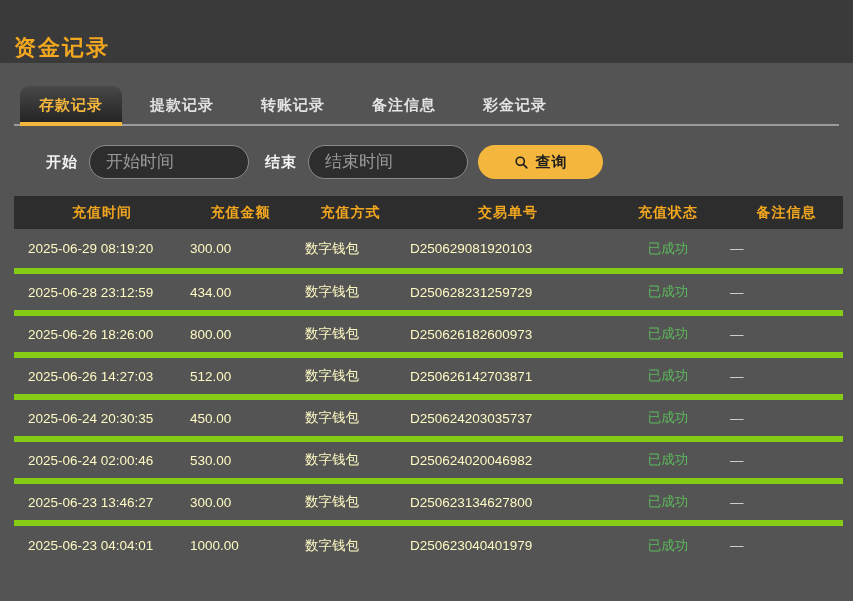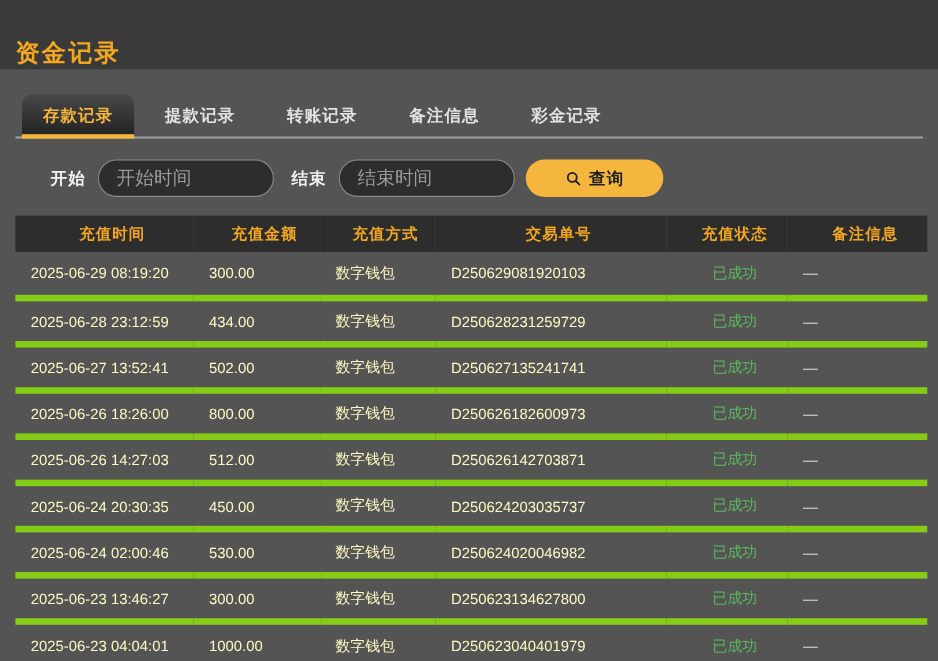--- a/index.html
+++ b/index.html
@@ -198,28 +198,20 @@
       </tr>
       <tr>
         <td>2025-06-28 23:12:59</td>
         <td>434.00</td>
         <td>数字钱包</td>
         <td>D250628231259729</td>
         <td class="status">已成功</td>
         <td class="remark">—</td>
       </tr>
       <tr>
-        <td>2025-06-27 13:52:41</td>
-        <td>502.00</td>
-        <td>数字钱包</td>
-        <td>D250627135241741</td>
-        <td class="status">已成功</td>
-        <td class="remark">—</td>
-      </tr>
-      <tr>
         <td>2025-06-26 18:26:00</td>
         <td>800.00</td>
         <td>数字钱包</td>
         <td>D250626182600973</td>
         <td class="status">已成功</td>
         <td class="remark">—</td>
       </tr>
       <tr>
         <td>2025-06-26 14:27:03</td>
         <td>512.00</td>

